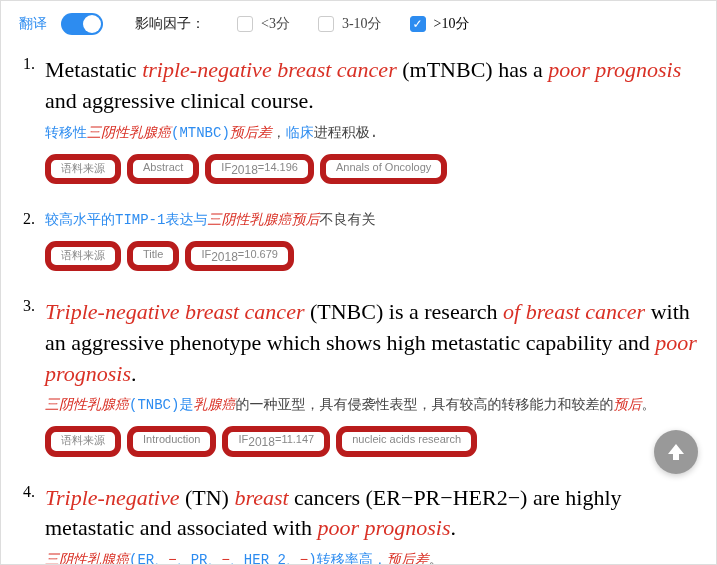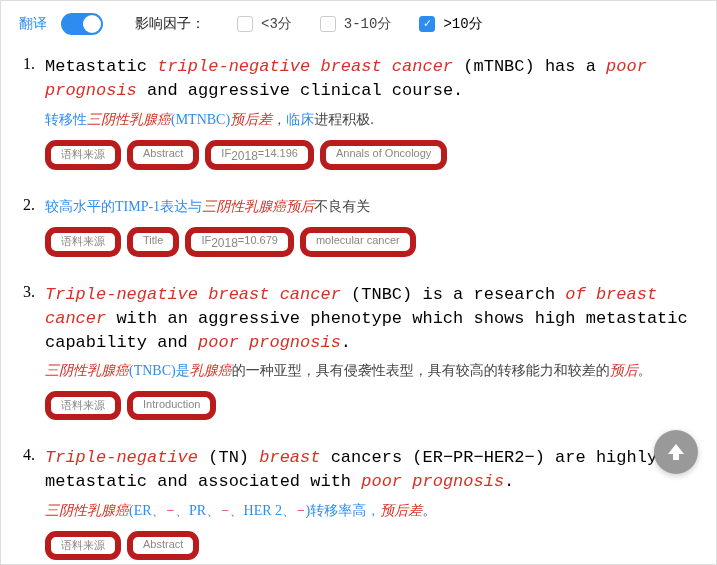--- a/index.html
+++ b/index.html
@@ -10,21 +10,21 @@
     height: 565px;
     overflow: hidden;
     position: relative;
     border: 1px solid #ddd;
     box-shadow: 0 2px 8px rgba(0,0,0,0.1);
   }
   .topbar {
     display: flex;
     align-items: center;
     padding: 12px 18px 20px 18px;
-    font-family: Liberation Mono, monospace;
+    font-family: Liberation Serif, serif;
     font-size: 14px;
     gap: 32px;
   }
   .topbar-left { display: flex; align-items: center; gap: 14px; }
   .translate-label { color: #2d8cf0; font-size: 14px; }
   .toggle {
     width: 42px; height: 22px; background: #2d8cf0; border-radius: 11px;
     position: relative; cursor: pointer;
   }
   .toggle::after {
@@ -40,28 +40,28 @@
     background: #fff;
   }
   .checkbox.checked { background: #2d8cf0; border-color: #2d8cf0; }
   .checkmark { color: #fff; font-size: 12px; line-height: 1; }
   .filter-item.checked .filter-text { color: #000000; }
   .list { padding: 0 14px 0 14px; }
   .item { display: flex; gap: 10px; margin-bottom: 26px; }
   .num { width: 20px; text-align: right; font-size: 16px; color: #000; flex-shrink: 0; font-family: "Times New Roman", serif; }
   .content { flex: 1; }
   .english {
-    font-size: 17px; color: #000; line-height: 1.4;
-    font-family: Liberation Mono, monospace;
+    font-size: 22px; color: #000; line-height: 1.4;
+    font-family: Liberation Serif, serif;
     margin-bottom: 6px;
   }
   .hl { color: #d93025; font-style: italic; }
   .chinese {
     font-size: 14px; line-height: 1.5;
-    font-family: Liberation Serif, serif;
+    font-family: Liberation Mono, monospace;
     color: #2d8cf0;
     margin-bottom: 10px;
   }
   .zh-black { color: #444; }
   .zh-red { color: #d93025; font-style: italic; }
   .tags { display: flex; flex-wrap: wrap; gap: 6px; }
   .tag {
     border: 6px solid #b91c1c; border-radius: 11px;
     padding: 1px 10px; font-size: 11px; color: #888;
     font-family: Arial, sans-serif;
@@ -117,32 +117,33 @@
       </div>
     </div>
     <div class="item">
       <div class="num">2.</div>
       <div class="content">
         <div class="chinese"><span>较高水平的TIMP-1表达与</span><span class="zh-red">三阴性乳腺癌预后</span><span class="zh-black">不良有关</span></div>
         <div class="tags">
           <span class="tag">语料来源</span>
           <span class="tag">Title</span>
           <span class="tag">IF<span class="if-sub">2018</span>=10.679</span>
-          <span class="tag">molecular cancer</span>
         </div>
       </div>
     </div>
     <div class="item">
       <div class="num">3.</div>
       <div class="content">
         <div class="english"><span class="hl">Triple-negative breast cancer</span><span> (TNBC) is a research </span><span class="hl">of breast cancer</span><span> with an aggressive phenotype which shows high metastatic capability and </span><span class="hl">poor prognosis</span><span>.</span></div>
         <div class="chinese"><span class="zh-red">三阴性乳腺癌</span><span>(TNBC)是</span><span class="zh-red">乳腺癌</span><span class="zh-black">的一种亚型，具有侵袭性表型，具有较高的转移能力和较差的</span><span class="zh-red">预后</span><span class="zh-black">。</span></div>
         <div class="tags">
           <span class="tag">语料来源</span>
           <span class="tag">Introduction</span>
+          <span class="tag">IF<span class="if-sub">2018</span>=11.147</span>
+          <span class="tag">nucleic acids research</span>
         </div>
       </div>
     </div>
     <div class="item">
       <div class="num">4.</div>
       <div class="content">
         <div class="english"><span class="hl">Triple-negative</span><span> (TN) </span><span class="hl">breast</span><span> cancers (ER−PR−HER2−) are highly metastatic and associated with </span><span class="hl">poor prognosis</span><span>.</span></div>
         <div class="chinese"><span class="zh-red">三阴性乳腺癌</span><span>(ER、</span><span class="zh-red">−</span><span>、PR、</span><span class="zh-red">−</span><span>、HER 2、</span><span class="zh-red">−</span><span>)转移率高，</span><span class="zh-red">预后差</span><span class="zh-black">。</span></div>
         <div class="tags">
           <span class="tag">语料来源</span>

